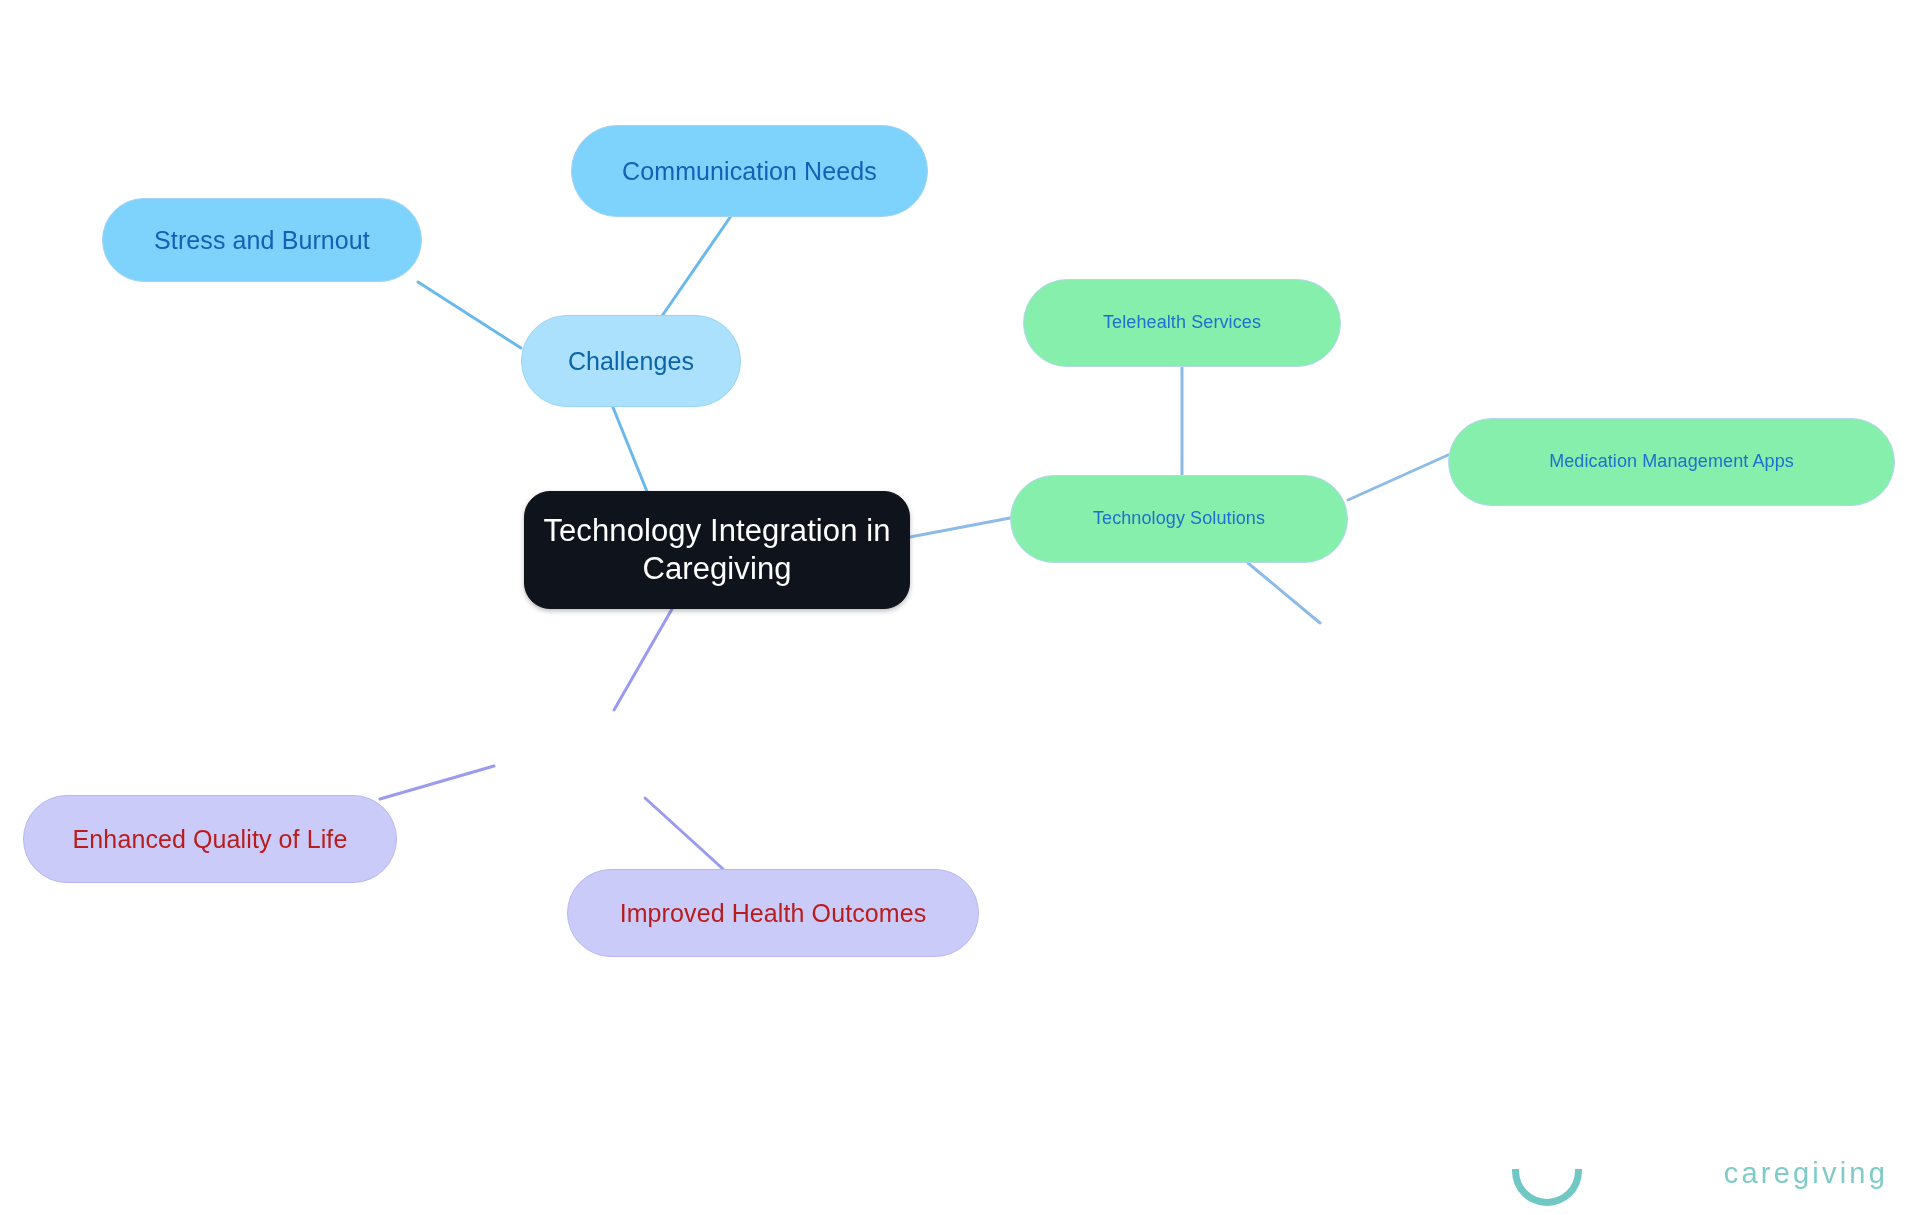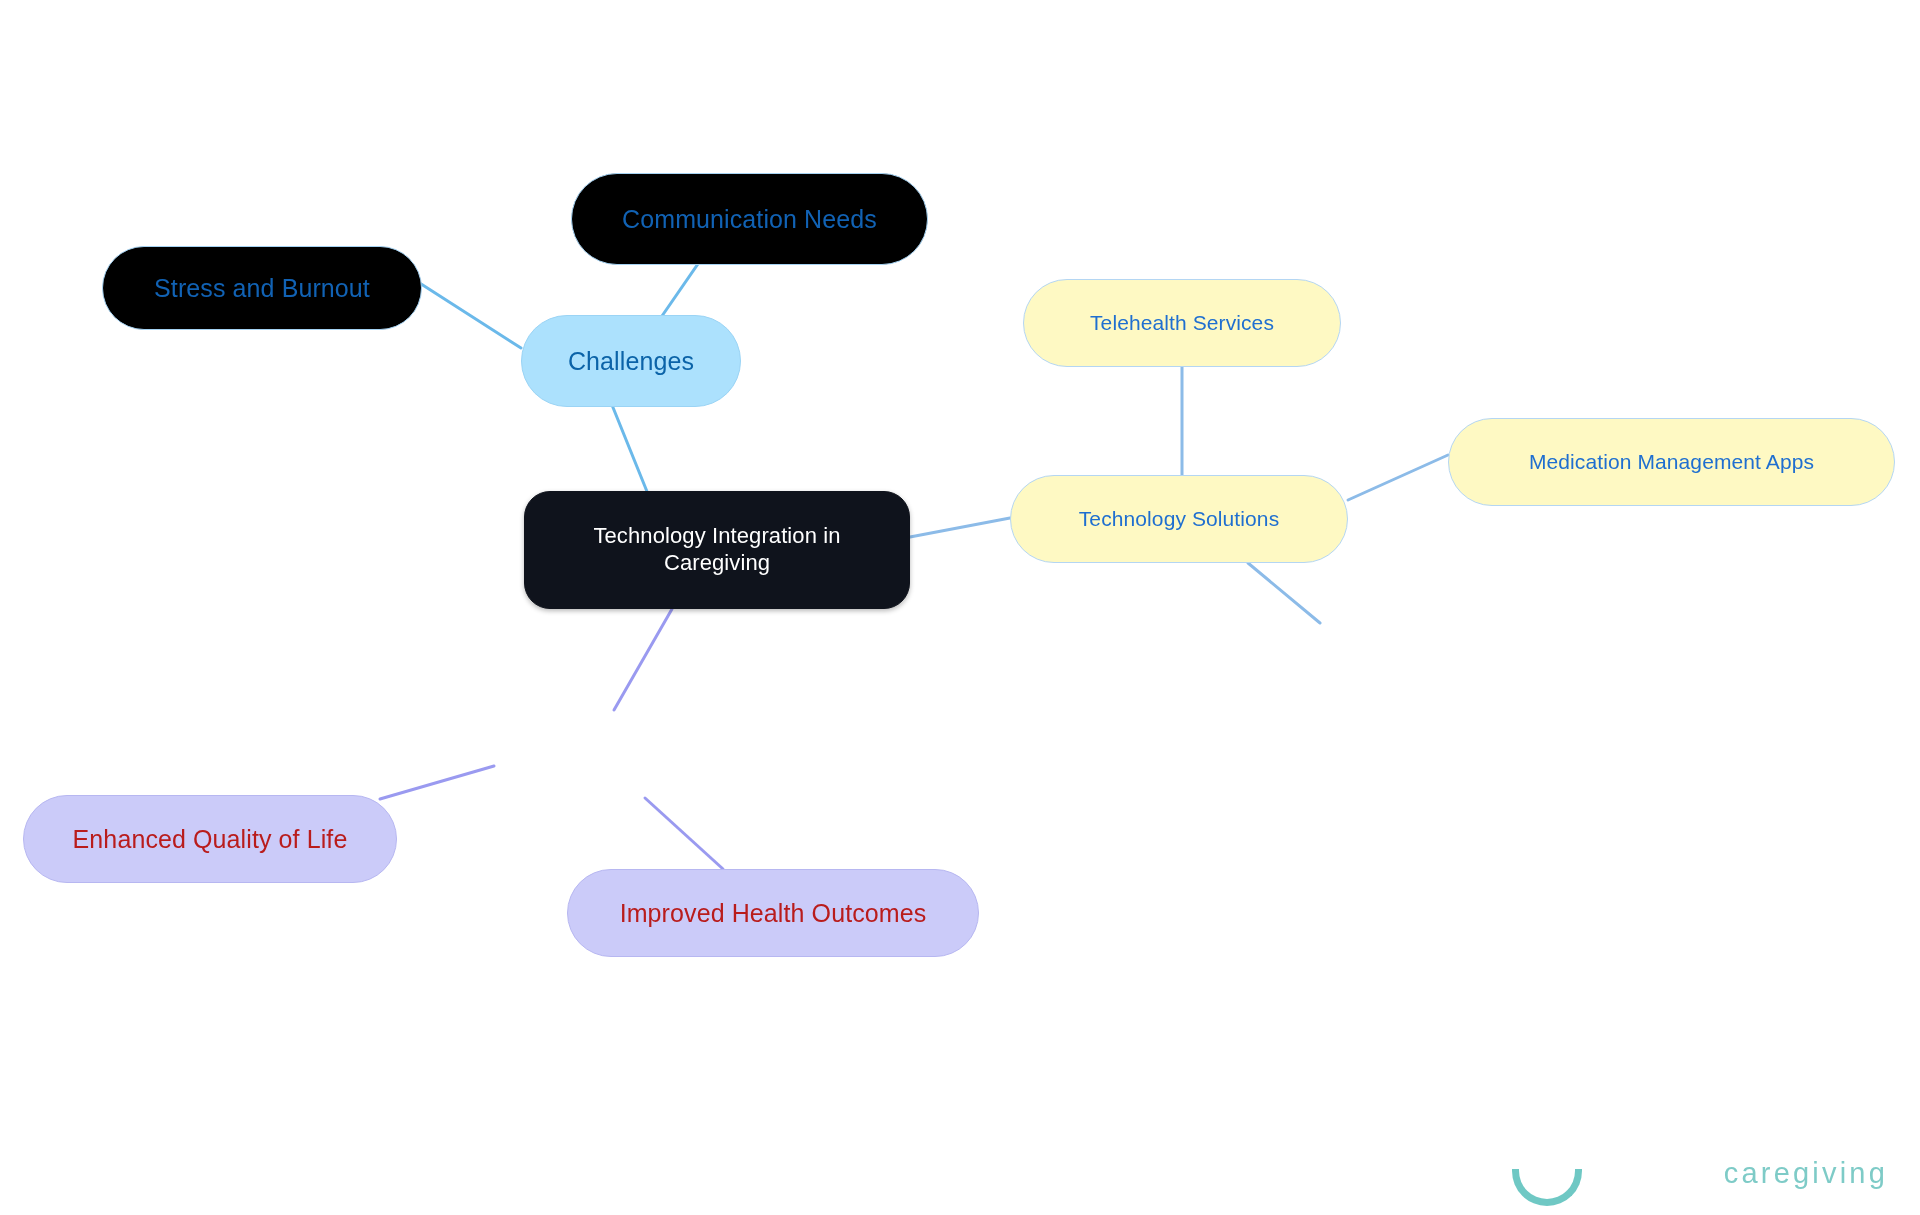--- a/index.html
+++ b/index.html
@@ -44,46 +44,45 @@
     border-width: 1.5px;
     line-height: 1.22;
     white-space: pre-line;
     letter-spacing: 0.1px;
   }
 
   .node-root {
     background: #0f131c;
     border-color: #0f131c;
     color: #ffffff;
-    font-size: 22px;
+    font-size: 31px;
     border-radius: 26px;
     box-shadow: 0 2px 5px rgba(0,0,0,0.28);
     justify-content: center;
   }
 
   .node-branch-blue {
     background: #ace1fd;
     border-color: #9bd4f5;
     color: #0b63a8;
     font-size: 25px;
   }
 
   .node-leaf-blue {
-    background: #000000;
+    background: #7dd3fc;
     border-color: #a5d2f2;
     color: #1162b4;
     font-size: 25px;
-    margin-top: 48px;
   }
 
   .node-leaf-blue-pale {
-    background: #fef9c3;
+    background: #86efac;
     border-color: #b4d6f3;
     color: #1f6fd0;
-    font-size: 21px;
+    font-size: 18px;
   }
 
   .node-branch-purple {
     background: #cdcdfa;
     border-color: #b9b9f2;
     color: #2d22d8;
     font-size: 25px;
   }
 
   .node-leaf-purple {

